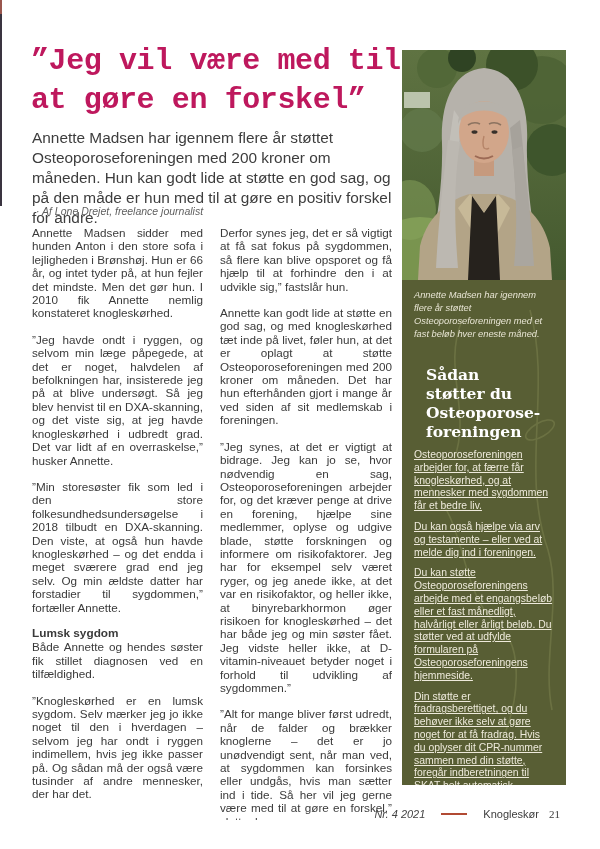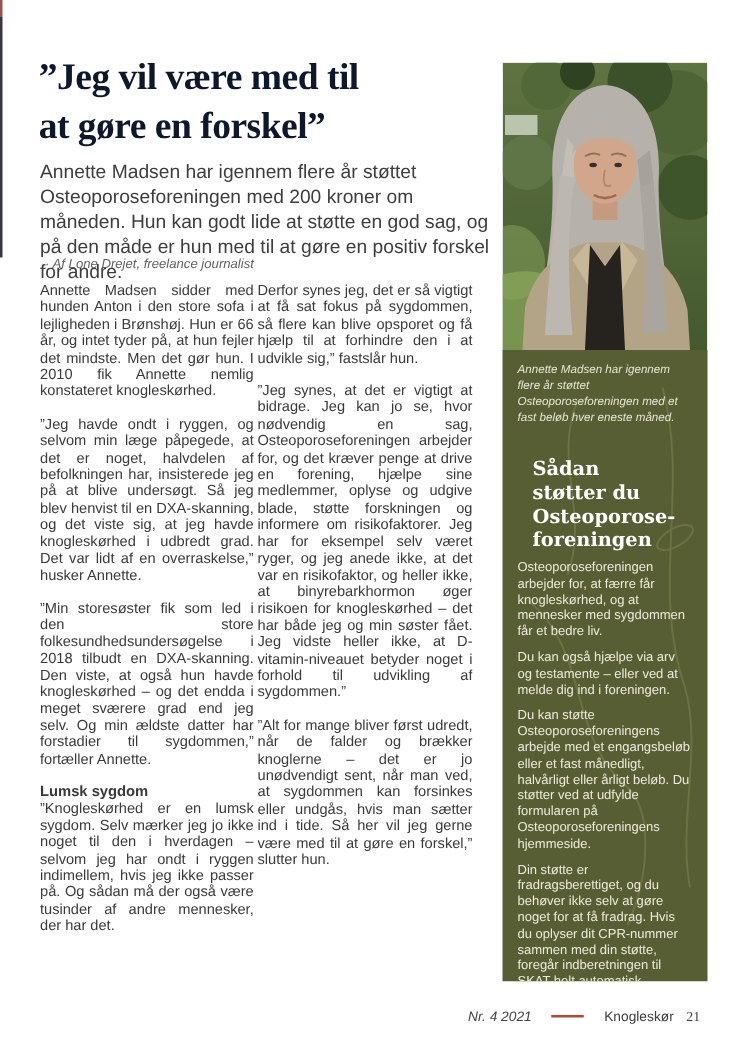--- a/index.html
+++ b/index.html
@@ -6,43 +6,43 @@
   body{
     width:600px;height:849px;position:relative;background:#ffffff;
     font-family:"Liberation Sans",sans-serif;overflow:hidden;
   }
   .page{position:absolute;inset:0;}
   
   .edge-line{position:absolute;left:0;top:0;width:2px;height:206px;
     background:linear-gradient(#99564d 0 14px,#3a3440 14px);}
   
   .title{position:absolute;left:31px;top:42px;width:372px;margin:0;
-    font-family:Liberation Serif, serif;font-weight:700;font-size:30px;line-height:39px;
-    letter-spacing:-0.4px;color:#0f172a;white-space:pre-line;}
+    font-family:Liberation Mono, monospace;font-weight:700;font-size:30px;line-height:39px;
+    letter-spacing:-0.4px;color:#be185d;white-space:pre-line;}
   .lede{position:absolute;left:32px;top:128px;width:364px;margin:0;
     font-size:15.4px;line-height:20px;color:#3d3d3d;}
   .byline{position:absolute;left:36px;top:205px;margin:0;
     font-style:italic;font-size:10.5px;color:#5f5f5f;}
   
   .col{position:absolute;top:226px;height:594px;overflow:hidden;
     text-align:justify;color:#3a3a3a;font-size:11.7px;line-height:13.4px;}
   .col-1{left:32px;width:171px;}
-  .col-2{left:206px;width:172px;}
+  .col-2{left:220px;width:172px;}
   .col p{margin:0 0 13px;}
   .col h3{margin:0;font-size:11.8px;line-height:13.4px;color:#3a3a3a;text-align:left;}
   
   .photo{position:absolute;left:402px;top:50px;width:164px;height:230px;margin:0;overflow:hidden;}
   
   .infobox{position:absolute;left:402px;top:280px;width:164px;height:505px;
     background:#585e34;box-sizing:border-box;padding:9px 12px 10px;overflow:hidden;color:#eeeadb;}
   .deco{position:absolute;left:0;top:0;}
   .caption{position:relative;margin:0;font-style:italic;font-size:9.3px;line-height:13px;color:#e8e5d4;}
   .box-title{position:relative;margin:24px 12px 0;color:#ffffff;
     font-family:"DejaVu Serif",serif;font-weight:700;font-size:15.5px;line-height:19px;white-space:pre-line;}
-  .boxp{position:relative;margin:8px 0 0;font-size:10.4px;line-height:12.8px;}
+  .boxp{position:relative;margin:8px 0 0;font-size:10.4px;line-height:12.8px;text-decoration:underline;}
   
   .footer{position:absolute;left:0;top:808px;width:560px;text-align:right;
     font-size:11px;color:#3c3c3c;}
   .issue{font-style:italic;color:#444;margin-left:14px;}
   .dash{display:inline-block;width:26px;height:2px;background:#b14a33;
     vertical-align:3px;margin:0 16px;}
   .pagenum{margin-left:10px;font-family:Liberation Serif, serif;}
 </style>
 </head>
 <body>
@@ -54,24 +54,26 @@
   <h1 class="title">”Jeg vil være med til
 at gøre en forskel”</h1>
   <p class="lede">Annette Madsen har igennem flere år støttet Osteoporoseforeningen med 200 kroner om måneden. Hun kan godt lide at støtte en god sag, og på den måde er hun med til at gøre en positiv forskel for andre.</p>
   <p class="byline">· Af Lone Drejet, freelance journalist</p>
 
   <div class="col col-1" id="col1">
       <p>Annette Madsen sidder med hunden Anton i den store sofa i lejligheden i Brønshøj. Hun er 66 år, og intet tyder på, at hun fejler det mindste. Men det gør hun. I 2010 fik Annette nemlig konstateret knogleskørhed.</p>
       <p>”Jeg havde ondt i ryggen, og selvom min læge påpegede, at det er noget, halvdelen af befolkningen har, insisterede jeg på at blive undersøgt. Så jeg blev henvist til en DXA-skanning, og det viste sig, at jeg havde knogleskørhed i udbredt grad. Det var lidt af en overraskelse,” husker Annette.</p>
       <p>”Min storesøster fik som led i den store folkesundhedsundersøgelse i 2018 tilbudt en DXA-skanning. Den viste, at også hun havde knogleskørhed – og det endda i meget sværere grad end jeg selv. Og min ældste datter har forstadier til sygdommen,” fortæller Annette.</p>
       <h3>Lumsk sygdom</h3>
+      <p>Både Annette og hendes søster fik stillet diagnosen ved en tilfældighed.</p>
       <p>”Knogleskørhed er en lumsk sygdom. Selv mærker jeg jo ikke noget til den i hverdagen – selvom jeg har ondt i ryggen indimellem, hvis jeg ikke passer på. Og sådan må der også være tusinder af andre mennesker, der har det.</p>
     </div>
   <div class="col col-2" id="col2">
       <p>Derfor synes jeg, det er så vigtigt at få sat fokus på sygdommen, så flere kan blive opsporet og få hjælp til at forhindre den i at udvikle sig,” fastslår hun.</p>
+      <p>Annette kan godt lide at støtte en god sag, og med knogleskørhed tæt inde på livet, føler hun, at det er oplagt at støtte Osteoporoseforeningen med 200 kroner om måneden. Det har hun efterhånden gjort i mange år ved siden af sit medlemskab i foreningen.</p>
       <p>”Jeg synes, at det er vigtigt at bidrage. Jeg kan jo se, hvor nødvendig en sag, Osteoporoseforeningen arbejder for, og det kræver penge at drive en forening, hjælpe sine medlemmer, oplyse og udgive blade, støtte forskningen og informere om risikofaktorer. Jeg har for eksempel selv været ryger, og jeg anede ikke, at det var en risikofaktor, og heller ikke, at binyrebarkhormon øger risikoen for knogleskørhed – det har både jeg og min søster fået. Jeg vidste heller ikke, at D-vitamin-niveauet betyder noget i forhold til udvikling af sygdommen.”</p>
       <p>”Alt for mange bliver først udredt, når de falder og brækker knoglerne – det er jo unødvendigt sent, når man ved, at sygdommen kan forsinkes eller undgås, hvis man sætter ind i tide. Så her vil jeg gerne være med til at gøre en forskel,” slutter hun.</p>
     </div>
 
   <figure class="photo">
     <svg width="164" height="230" viewBox="0 0 164 230">
       <defs>
         <linearGradient id="bgg" x1="0" y1="0" x2="0" y2="1">
           <stop offset="0" stop-color="#5f7342"></stop>
             <stop offset="1" stop-color="#44592f"></stop>

